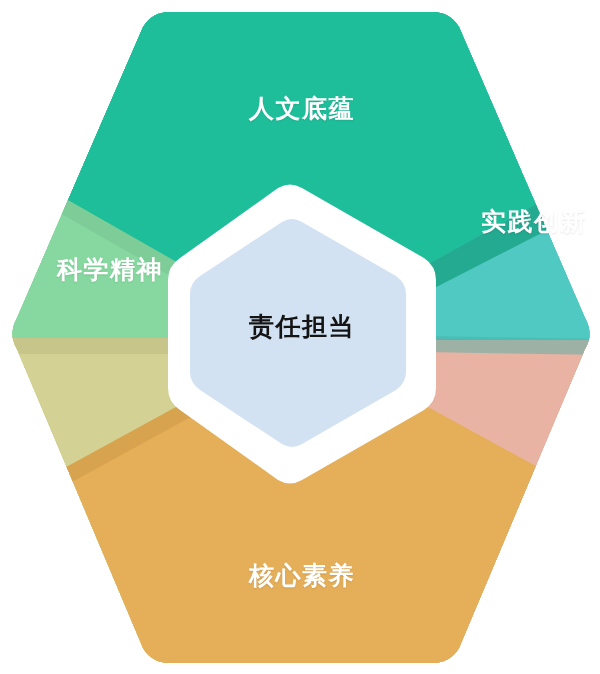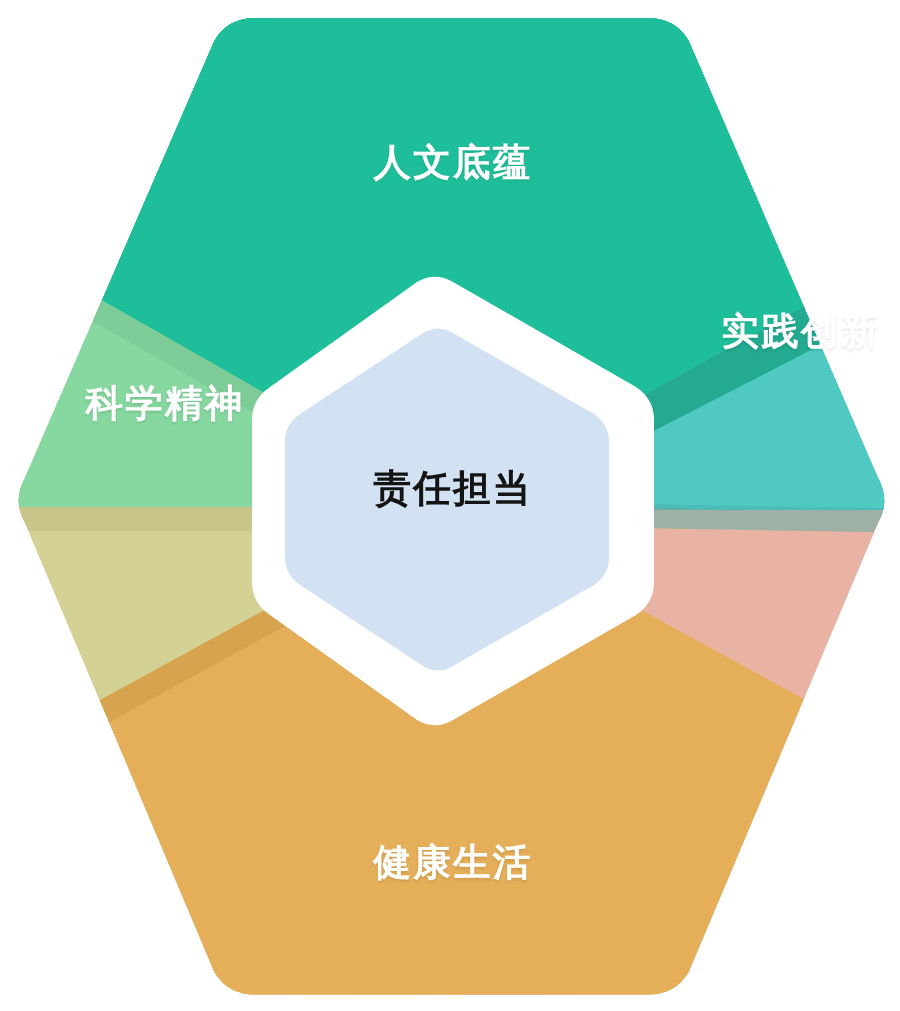--- a/index.html
+++ b/index.html
@@ -192,21 +192,21 @@
                L 282 222
                Q 292 216 302 222 Z" fill="#D3E2F2"></path>
     </g>
   </svg>
 
   <div class="seg-label" style="left:302px; top:108px;">人文底蕴</div>
 
   <div class="seg-label" style="left:506px; top:221px;margin-left:28px;">实践创新</div>
 
 
-  <div class="seg-label" style="left:302px; top:575px;">健康生活</div>
+  <div class="seg-label" style="left:302px; top:575px;">核心素养</div>
 
 
   <div class="seg-label" style="left:110px; top:221px;margin-top:48px;">科学精神</div>
 
   <div id="center-label">
     <span class="line2">责任担当</span>
   </div>
 
 </div>
 

